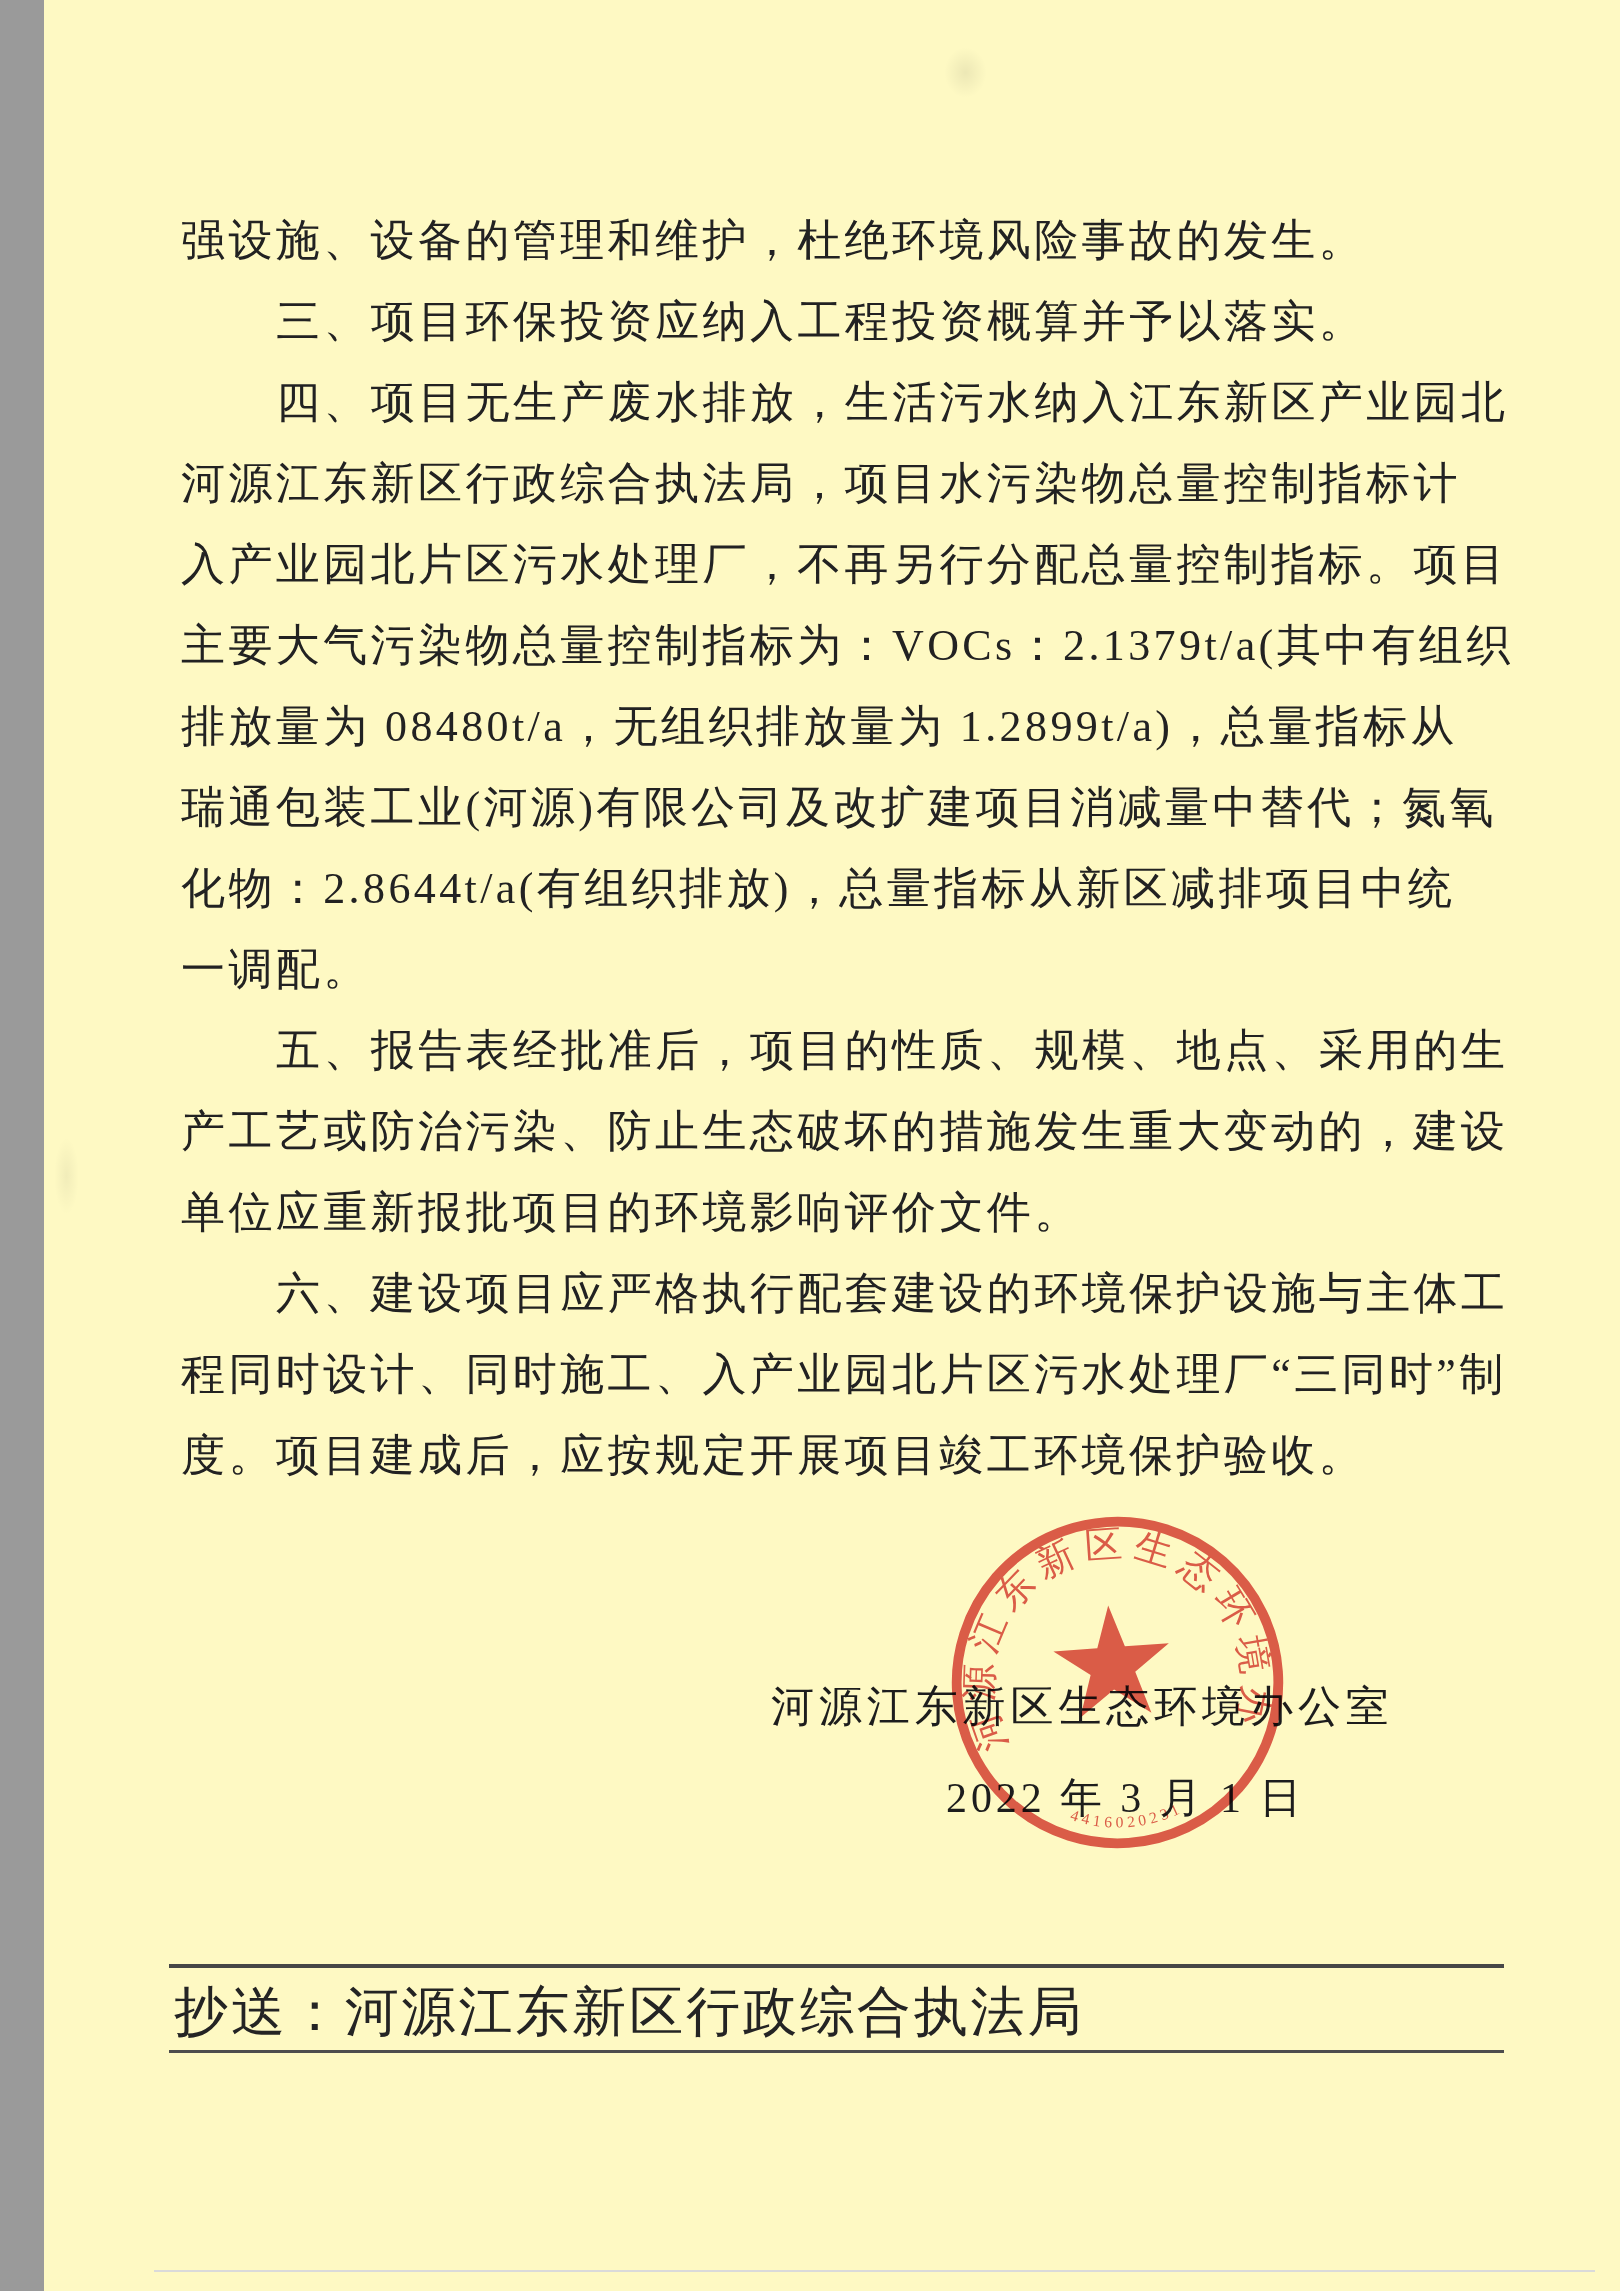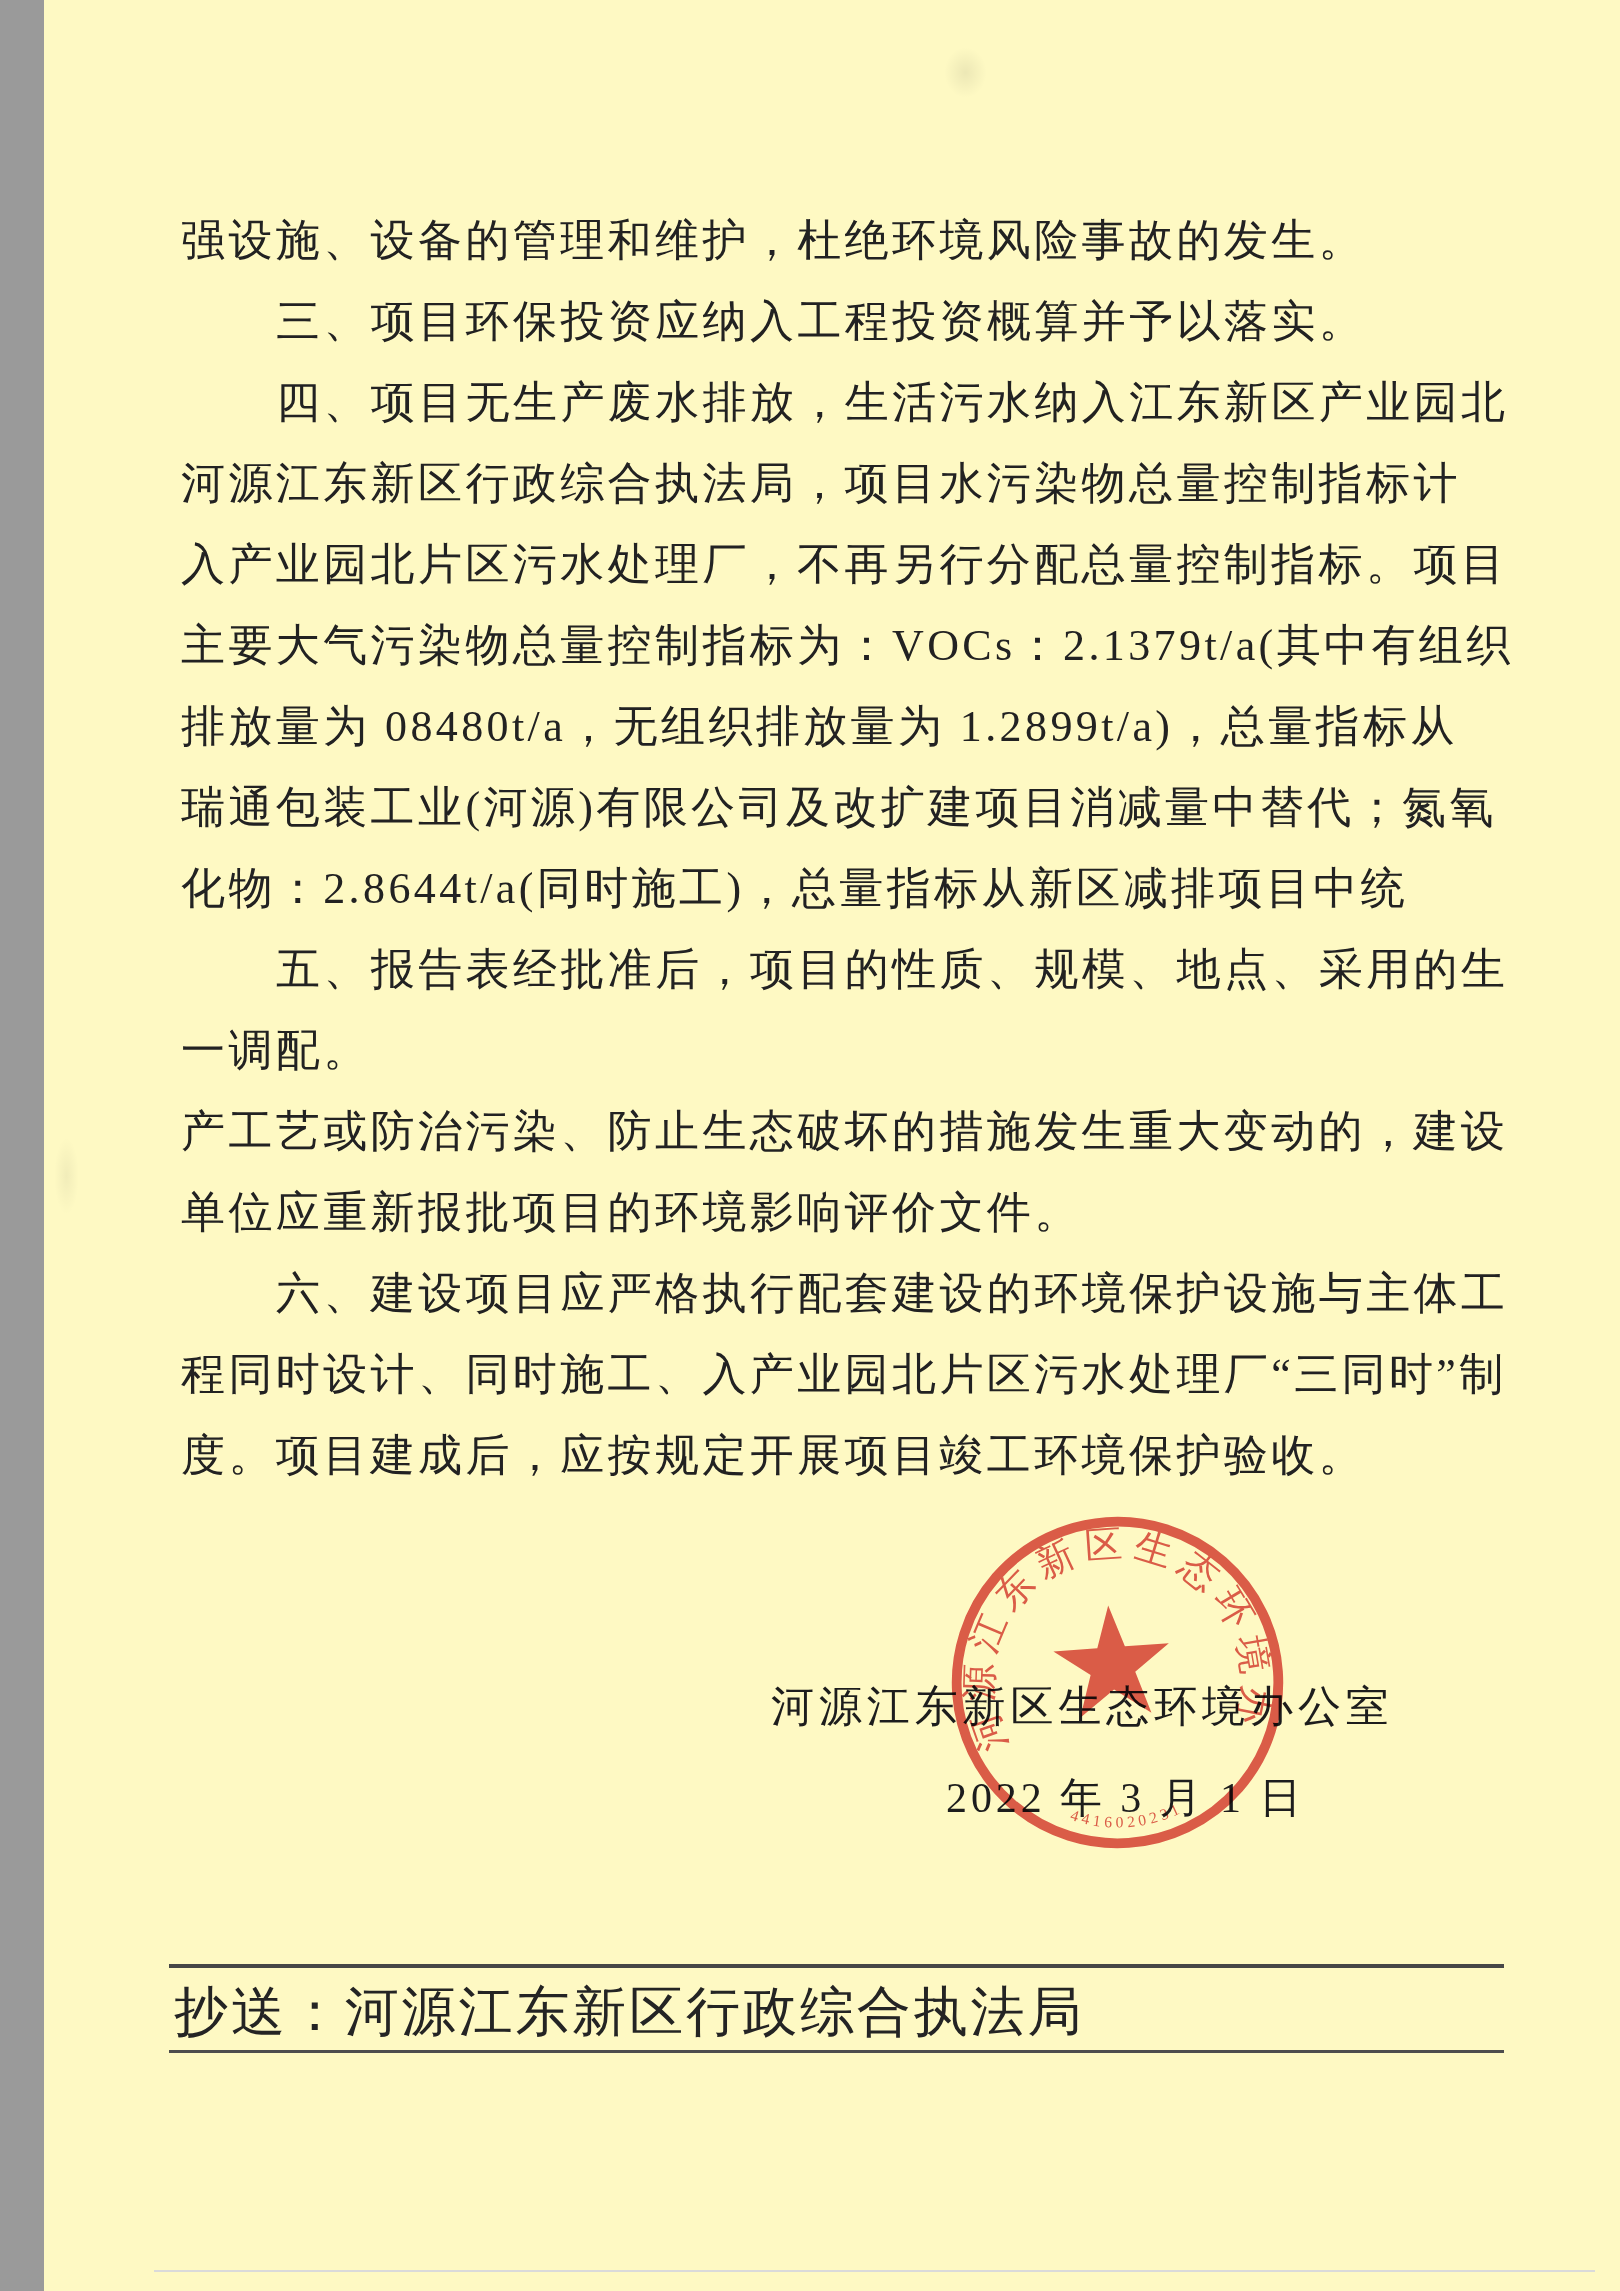--- a/index.html
+++ b/index.html
@@ -76,23 +76,23 @@
 
   <div class="body-text">
     <div class="doc-line">强设施、设备的管理和维护，杜绝环境风险事故的发生。</div>
     <div class="doc-line indent">三、项目环保投资应纳入工程投资概算并予以落实。</div>
     <div class="doc-line indent">四、项目无生产废水排放，生活污水纳入江东新区产业园北</div>
     <div class="doc-line">河源江东新区行政综合执法局，项目水污染物总量控制指标计</div>
     <div class="doc-line">入产业园北片区污水处理厂，不再另行分配总量控制指标。项目</div>
     <div class="doc-line">主要大气污染物总量控制指标为：VOCs：2.1379t/a(其中有组织</div>
     <div class="doc-line">排放量为 08480t/a，无组织排放量为 1.2899t/a)，总量指标从</div>
     <div class="doc-line">瑞通包装工业(河源)有限公司及改扩建项目消减量中替代；氮氧</div>
-    <div class="doc-line">化物：2.8644t/a(同时施工)，总量指标从新区减排项目中统</div>
+    <div class="doc-line">化物：2.8644t/a(有组织排放)，总量指标从新区减排项目中统</div>
+    <div class="doc-line">一调配。</div>
     <div class="doc-line indent">五、报告表经批准后，项目的性质、规模、地点、采用的生</div>
-    <div class="doc-line">一调配。</div>
     <div class="doc-line">产工艺或防治污染、防止生态破坏的措施发生重大变动的，建设</div>
     <div class="doc-line">单位应重新报批项目的环境影响评价文件。</div>
     <div class="doc-line indent">六、建设项目应严格执行配套建设的环境保护设施与主体工</div>
     <div class="doc-line">程同时设计、同时施工、入产业园北片区污水处理厂“三同时”制</div>
     <div class="doc-line">度。项目建成后，应按规定开展项目竣工环境保护验收。</div>
   </div>
 
   <div class="signature">河源江东新区生态环境办公室</div>
   <div class="date-line">2022 年 3 月 1 日</div>
 

